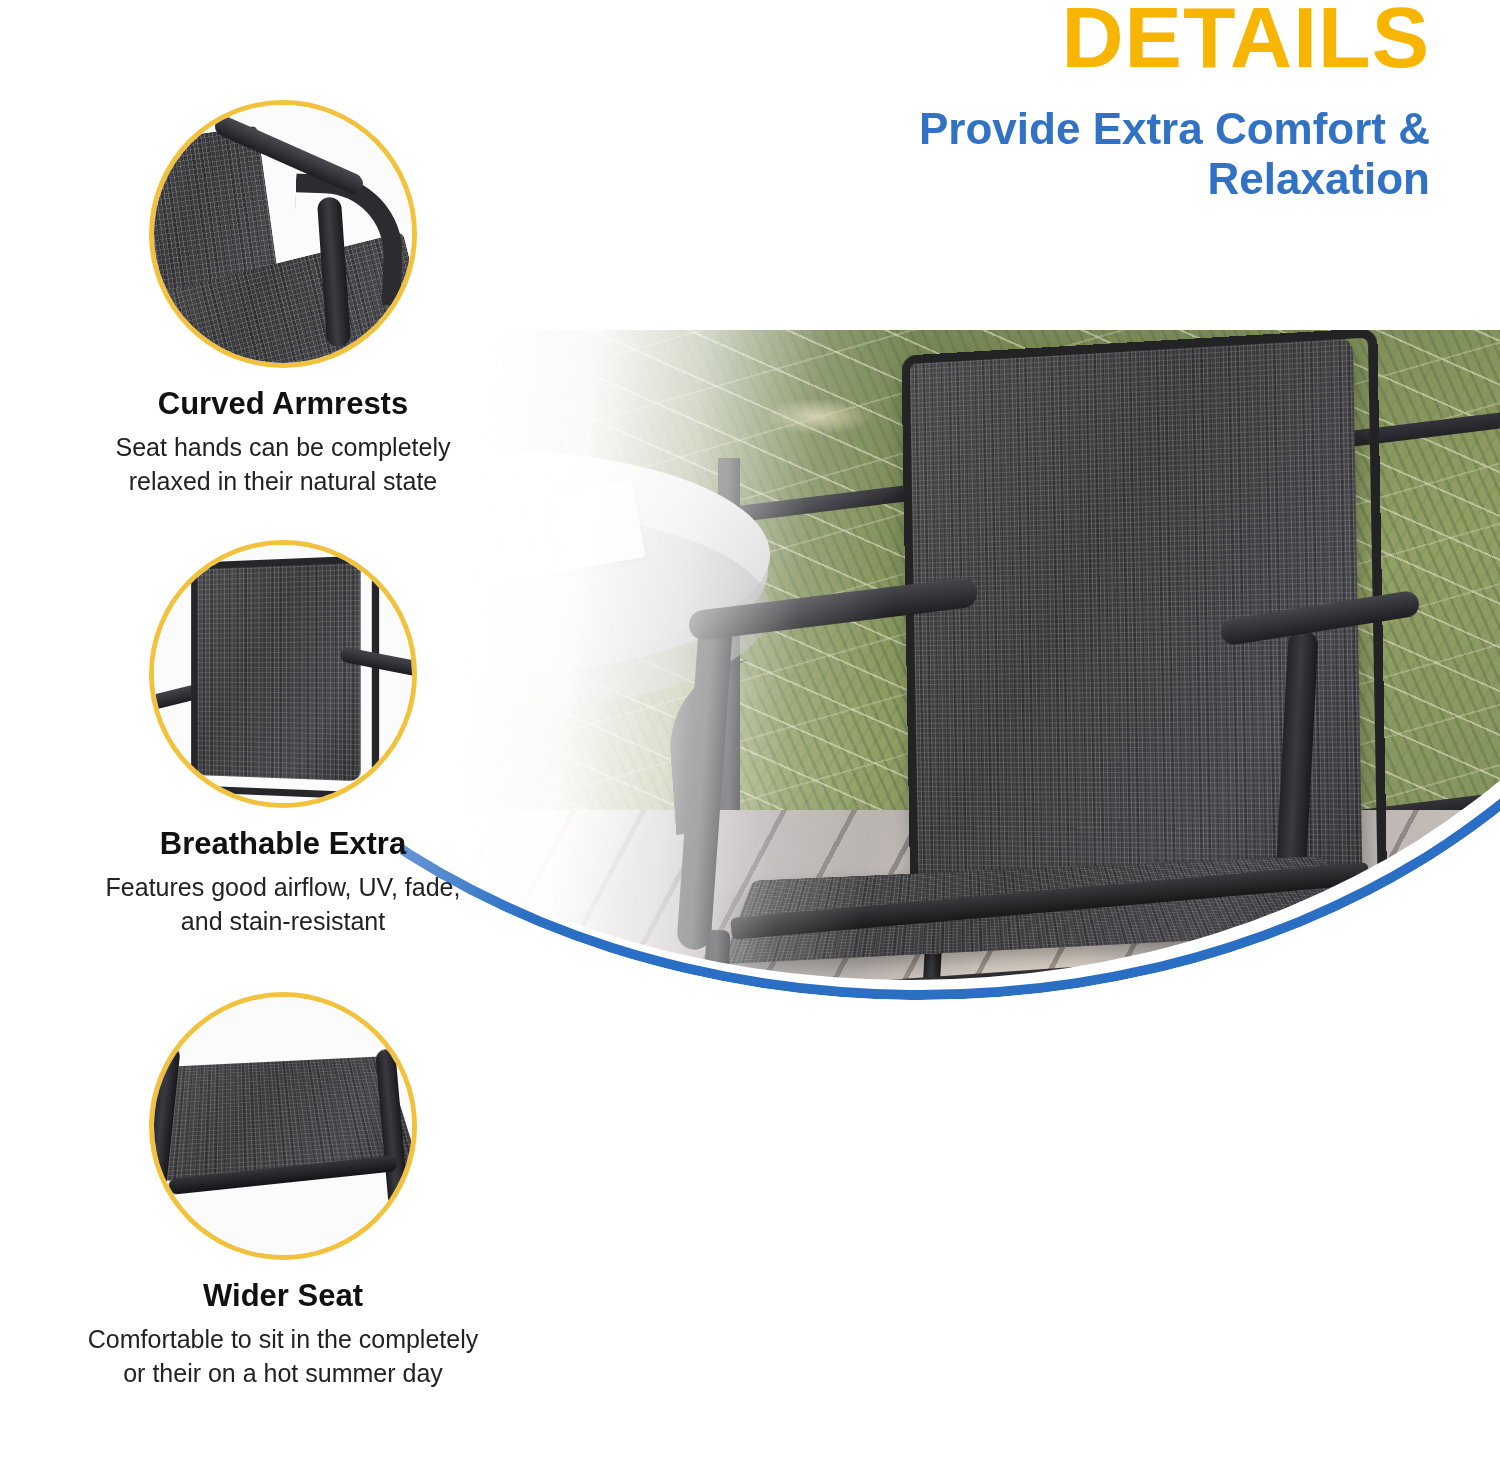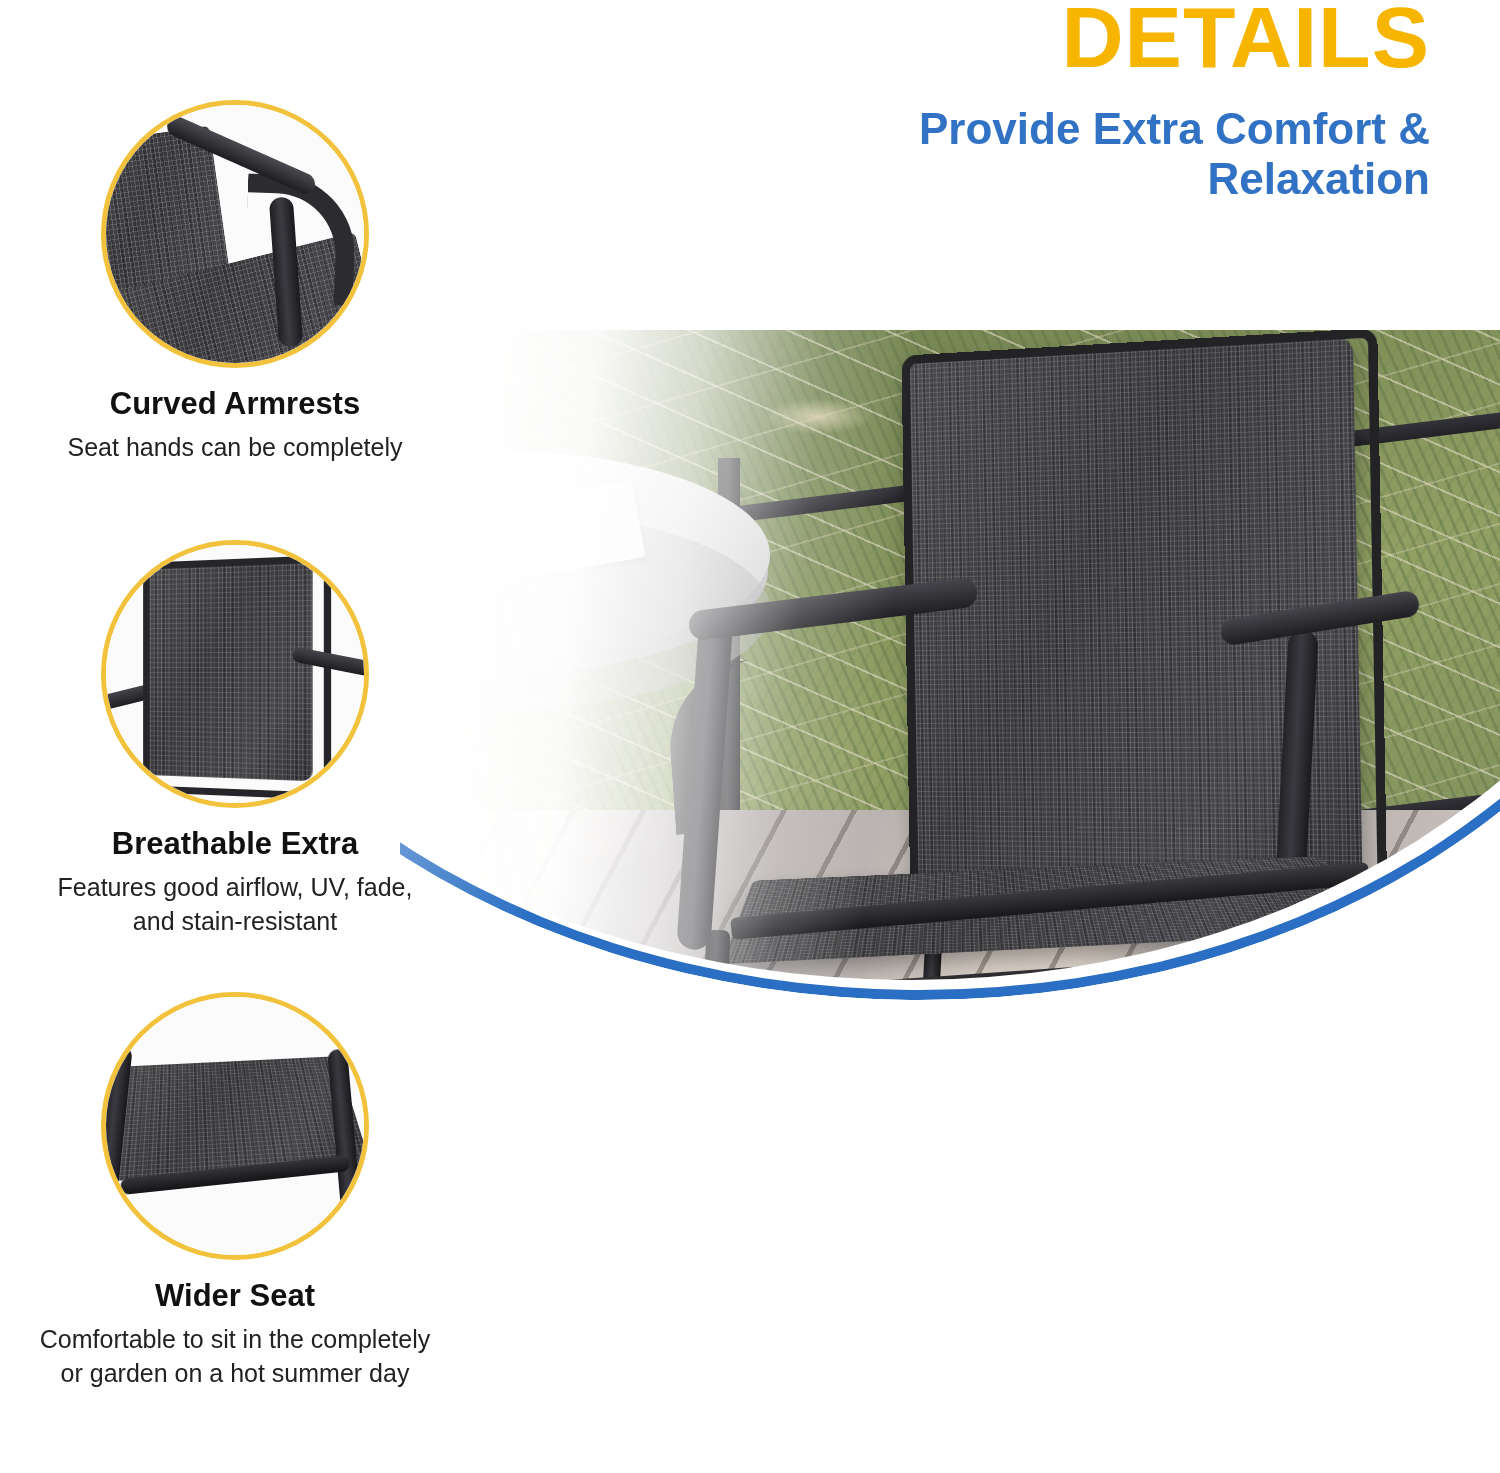--- a/index.html
+++ b/index.html
@@ -128,21 +128,21 @@
     -webkit-mask-image:linear-gradient(100deg, rgba(0,0,0,0) 6%, rgba(0,0,0,.35) 16%, #000 34%);
     mask-image:linear-gradient(100deg, rgba(0,0,0,0) 6%, rgba(0,0,0,.35) 16%, #000 34%);}
 
   
   .h-details{position:absolute;right:70px;top:-6px;font-size:86px;font-weight:700;
     letter-spacing:1px;color:#f7b500;line-height:1;}
   .h-main{position:absolute;right:70px;top:104px;width:1130px;text-align:right;
     font-size:44px;font-weight:700;line-height:1.14;color:#3272c4;}
 
   
-  .feature{position:absolute;left:0;width:470px;text-align:center;}
+  .feature{position:absolute;left:0;width:470px;text-align:center;padding-left:48px;}
   .f1{top:100px;} .f2{top:540px;} .f3{top:992px;}
   .circle{width:258px;height:258px;margin:0 auto;border-radius:50%;
     border:5px solid #f2c23c;overflow:hidden;position:relative;background:#fdfdfd;
     box-shadow:0 0 0 2px #fff inset;}
   .f-title{font-size:31px;font-weight:700;margin-top:18px;color:#111;}
   .f-desc{font-size:25px;line-height:1.36;margin-top:8px;color:#222;}
 
   
   .thumb{position:absolute;inset:0;background:#fbfbfb;}
   
@@ -241,20 +241,21 @@
         <div class="t1-back fabric"></div>
         <div class="t1-seat fabric"></div>
         <div class="t1-curve"></div>
         <div class="t1-arm"></div>
         <div class="t1-arm2"></div>
       </div>
     </div>
     <div class="f-title">Curved Armrests</div>
     <div class="f-desc">
       <div>Seat hands can be completely</div>
+      <div>relaxed in their natural state</div>
     </div>
   </div>
 
   <div class="feature f2">
     <div class="circle">
       <div class="thumb">
         <div class="t2-arml"></div>
         <div class="t2-back fabric"></div>
         <div class="t2-frame"></div>
         <div class="t2-arm"></div>
@@ -272,17 +273,17 @@
       <div class="thumb">
         <div class="t3-seat fabric"></div>
         <div class="t3-railL"></div>
         <div class="t3-railR"></div>
         <div class="t3-front"></div>
       </div>
     </div>
     <div class="f-title">Wider Seat</div>
     <div class="f-desc">
       <div>Comfortable to sit in the completely</div>
-      <div>or garden on a hot summer day</div>
+      <div>or their on a hot summer day</div>
     </div>
   </div>
 
 </div>
 
 </body></html>

